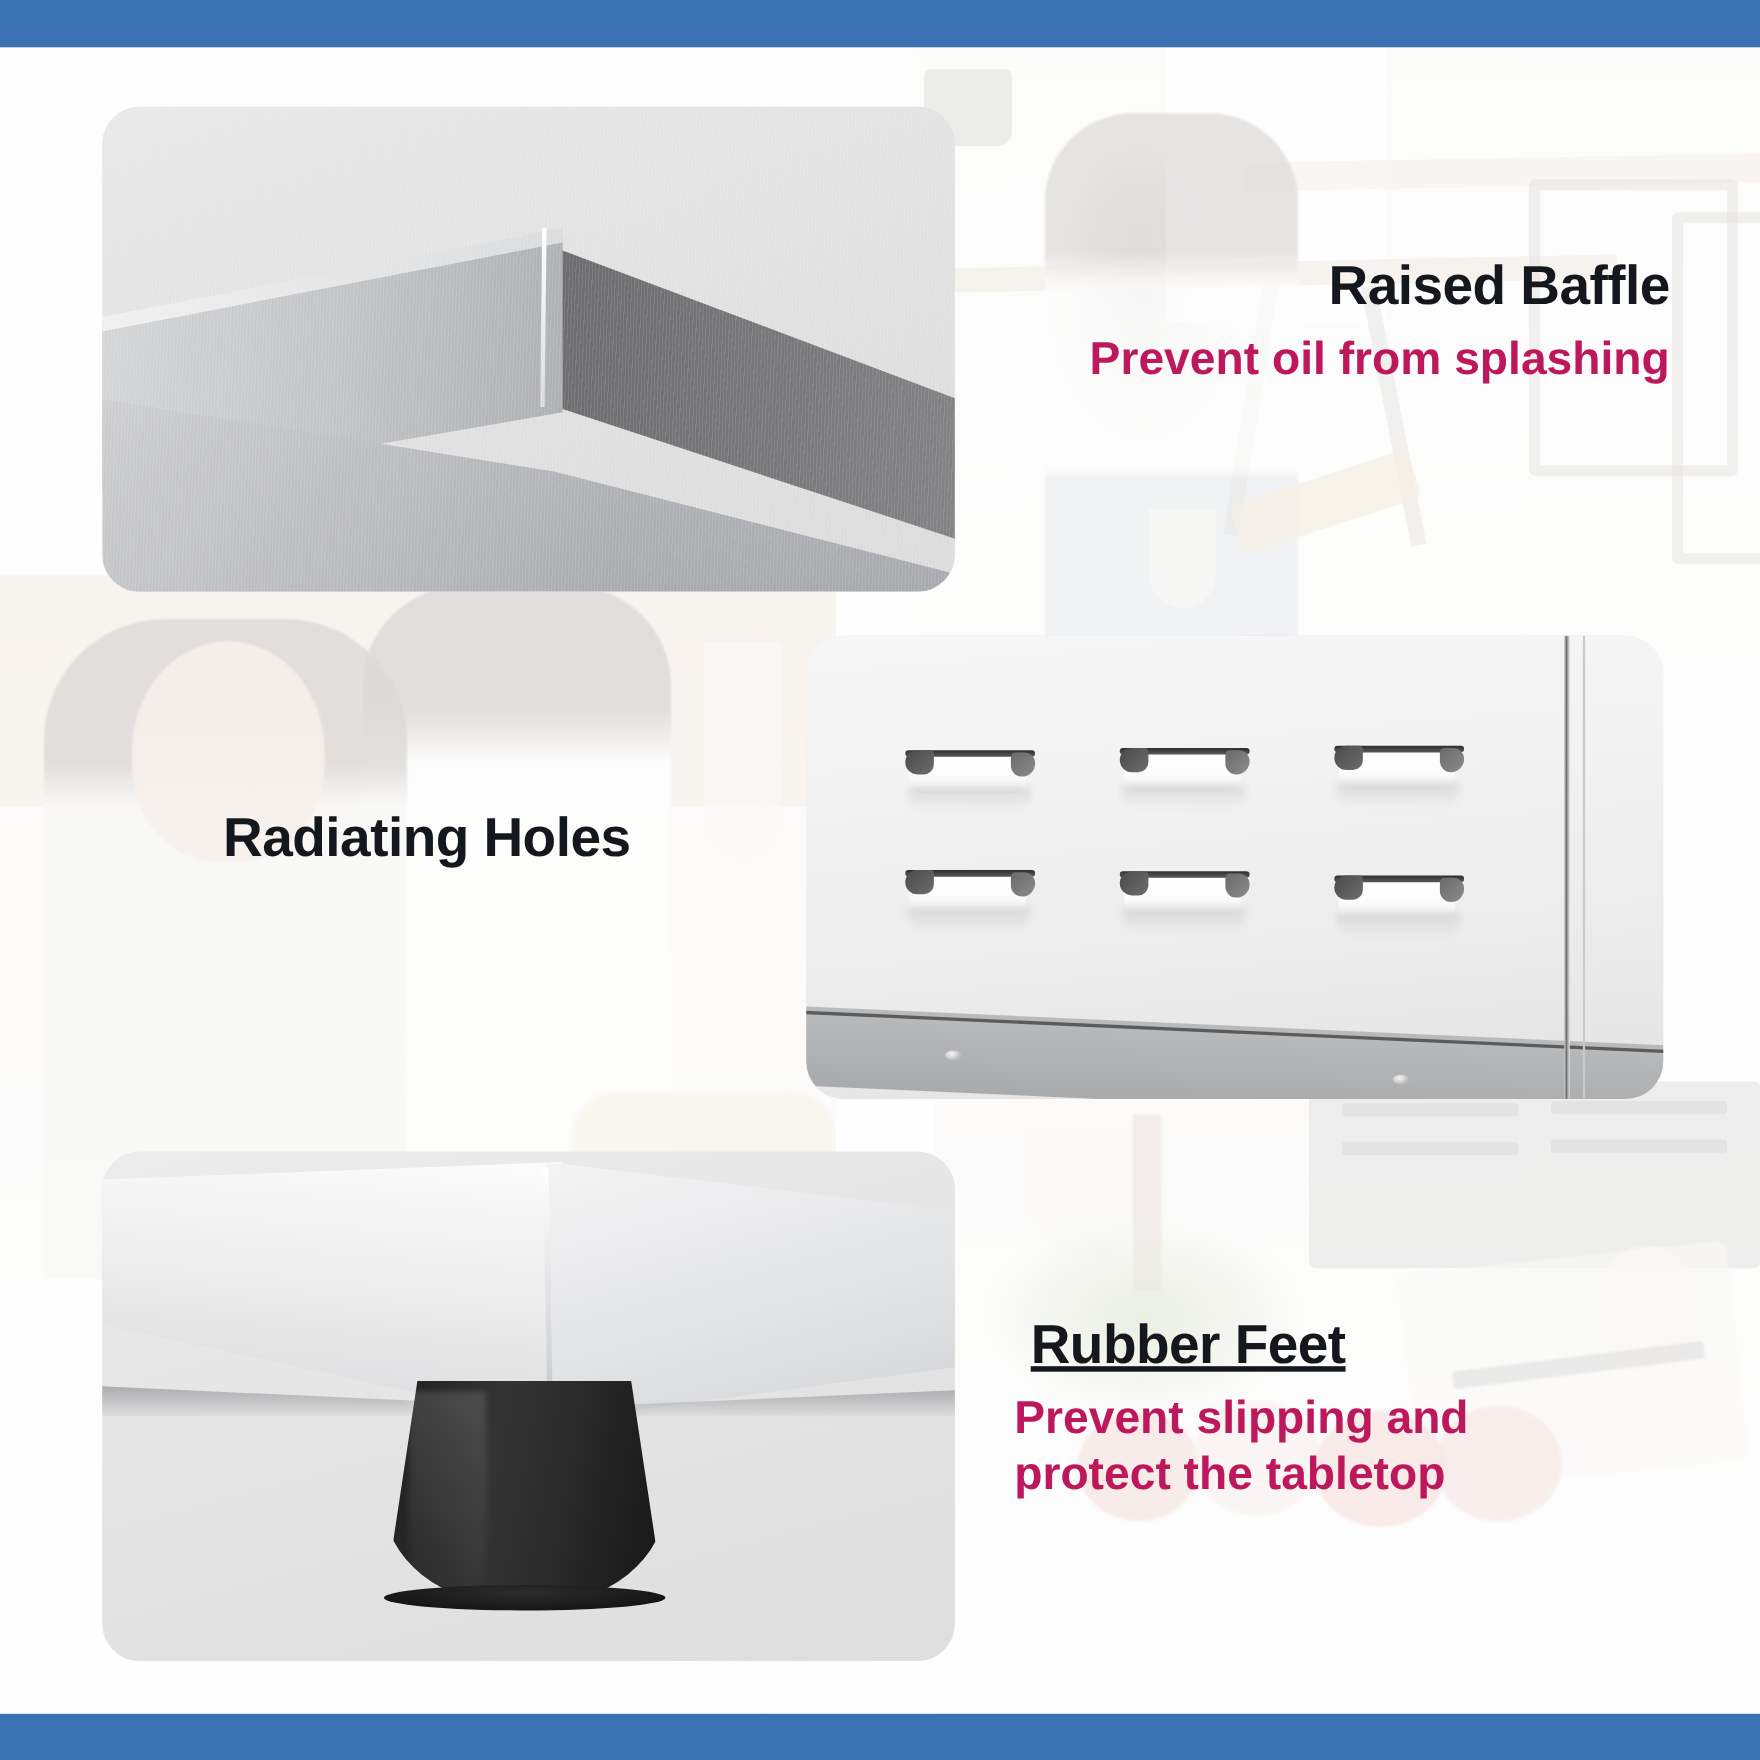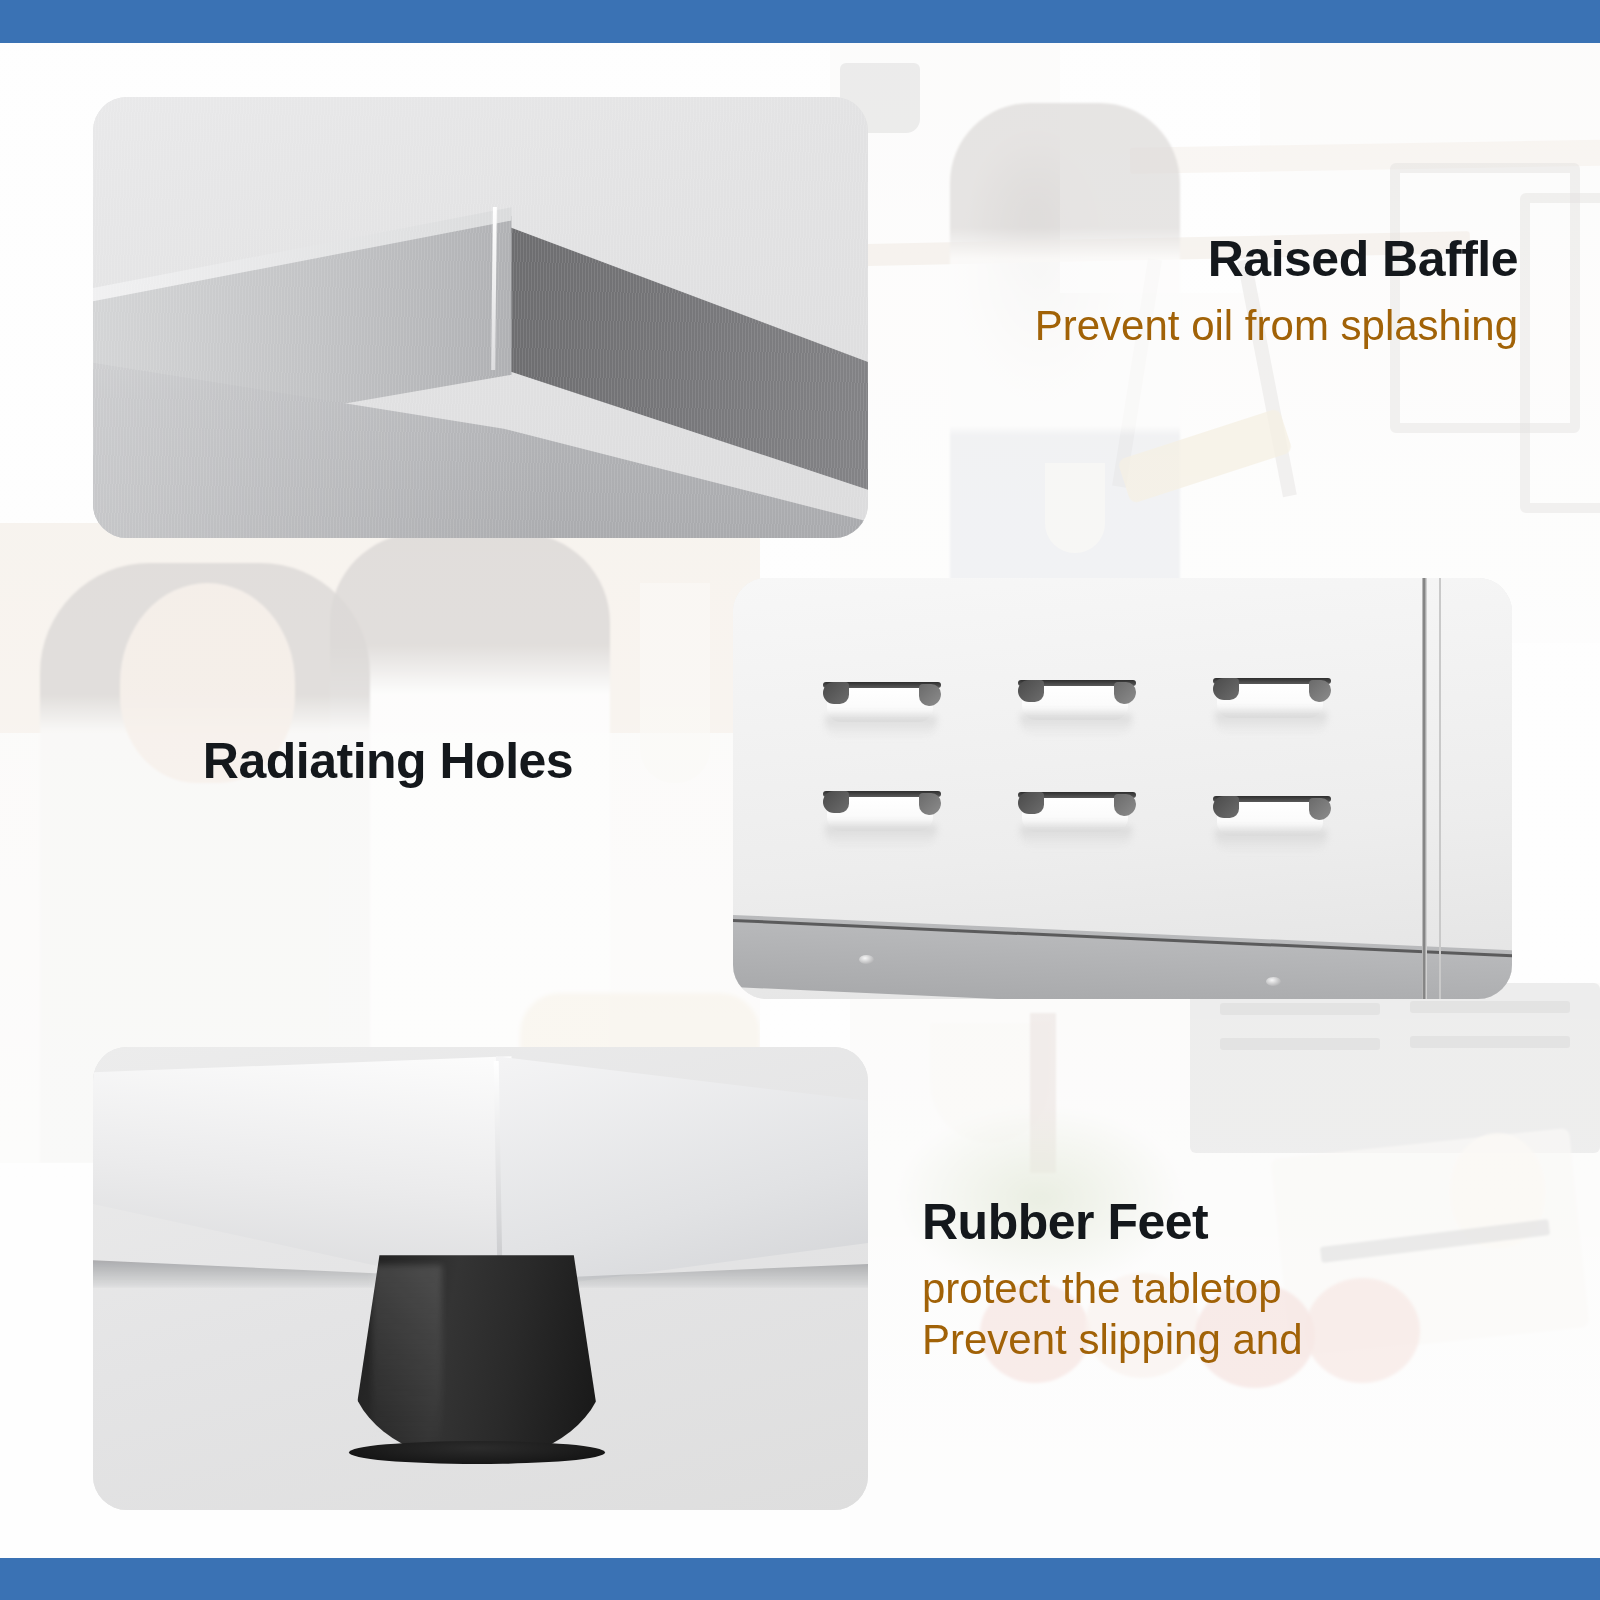--- a/index.html
+++ b/index.html
@@ -168,32 +168,32 @@
     clip-path:polygon(12% 0%, 88% 0%, 100% 100%, 0% 100%);
     border-radius:0 0 46% 46%;}
   .ft-foot-hl{position:absolute;left:36%;top:47%;width:9%;height:40%;
     background:linear-gradient(180deg,rgba(255,255,255,.14),rgba(255,255,255,0));filter:blur(3px);}
   .ft-foot-base{position:absolute;left:33%;top:85%;width:33%;height:5%;
     background:radial-gradient(ellipse at 50% 30%,#2c2c2c,#0e0e0e);border-radius:50%;}
 
   
   .feature{position:absolute;}
   .f-title{font-weight:bold;color:#14181c;letter-spacing:-0.5px;line-height:1.05;}
-  .f-desc{color:#a16207;line-height:1.22;}
+  .f-desc{color:#be185d;line-height:1.22;font-weight:bold;}
 
   .feat-baffle{left:918px;top:233px;width:600px;text-align:right;}
   .feat-baffle .f-title{font-size:50px;margin:0 0 14px 0;}
   .feat-baffle .f-desc{font-size:42px;}
 
   .feat-holes{left:88px;top:735px;width:600px;text-align:center;}
   .feat-holes .f-title{font-size:50px;margin:0 0 14px 0;}
   .feat-holes .f-desc{font-size:42px;}
 
   .feat-feet{left:922px;top:1196px;width:560px;}
-  .feat-feet .f-title{font-size:50px;margin:0 0 14px 0;}
+  .feat-feet .f-title{font-size:50px;margin:0 0 14px 15px;text-decoration:underline;}
   .feat-feet .f-desc{font-size:42px;}
   .f-desc-line{display:block;}
 </style>
 </head>
 <body>
 
 <div class="canvas">
 
   <div class="bg-layer">
 
@@ -329,18 +329,18 @@
     </div>
   </div>
 
   <div class="feature feat-holes">
     <div class="f-title">Radiating Holes</div>
   </div>
 
   <div class="feature feat-feet">
     <div class="f-title">Rubber Feet</div>
     <div class="f-desc">
+      <span class="f-desc-line">Prevent slipping and</span>
       <span class="f-desc-line">protect the tabletop</span>
-      <span class="f-desc-line">Prevent slipping and</span>
     </div>
   </div>
 
 </div>
 
 </body></html>

